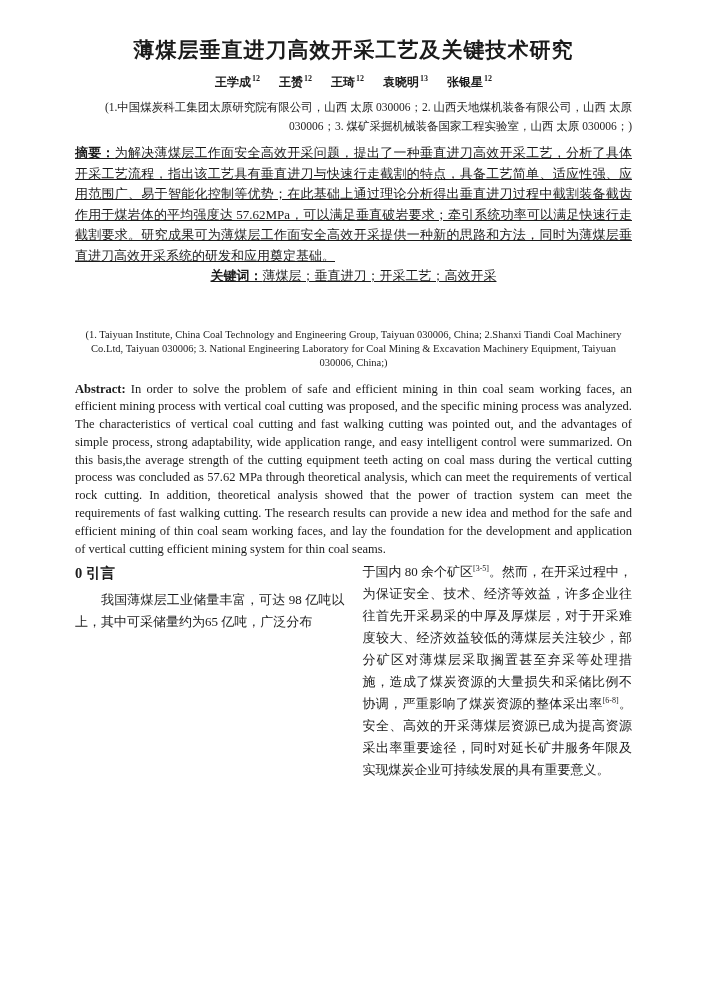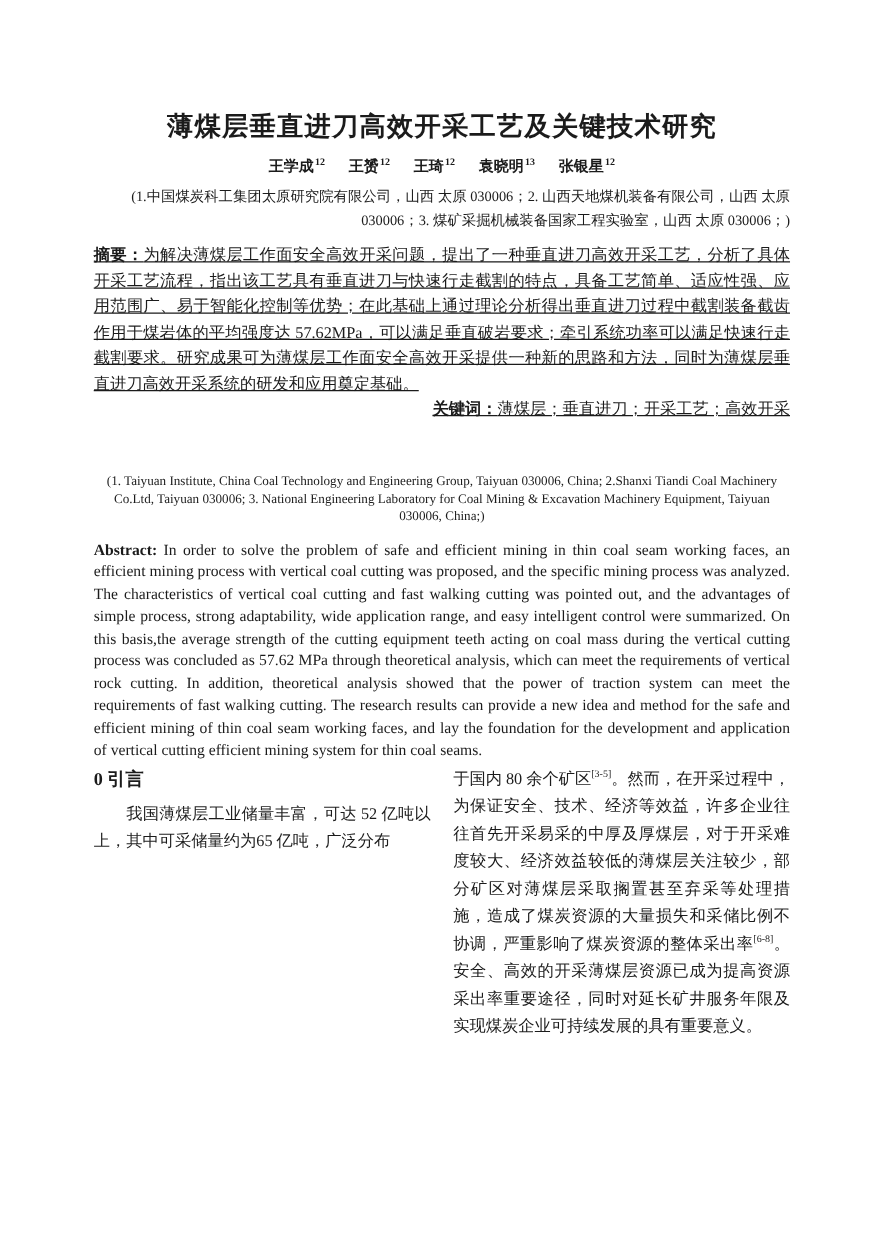--- a/index.html
+++ b/index.html
@@ -4,21 +4,21 @@
 <style>
   * { box-sizing: border-box; }
   html, body { margin: 0; padding: 0; background: #ffffff; }
   .page {
     position: relative;
     width: 707px;
     height: 1000px;
     background: #ffffff;
     font-family: "Liberation Serif", "DejaVu Serif", serif;
     color: #1b1b1b;
-    padding: 88px 75px 0 75px;
+    padding: 37px 75px 0 75px;
     overflow: hidden;
   }
   .title-zh {
     font-size: 21px;
     font-weight: bold;
     text-align: center;
     margin: 0 0 11px 0;
     letter-spacing: 1px;
     line-height: 26px;
   }
@@ -36,21 +36,21 @@
     line-height: 19px;
     margin: 0 0 7px 0;
   }
   .abstract-zh, .keywords-zh {
     font-size: 13px;
     line-height: 20.5px;
     text-align: justify;
     margin: 0;
     text-decoration: underline;
   }
-  .keywords-zh { margin-bottom: 28px; text-align: right; }
+  .keywords-zh { margin-bottom: 28px; text-align: center; }
   .lbl { font-weight: bold; }
   .title-en {
     font-size: 16px;
     font-weight: bold;
     text-align: center;
     line-height: 20px;
     margin: 20px 55px 0 55px;
   }
   .affil-en {
     font-size: 10.5px;
@@ -110,21 +110,21 @@
 
   <div class="affil-en">(1. Taiyuan Institute, China Coal Technology and Engineering Group, Taiyuan 030006, China; 2.Shanxi Tiandi Coal Machinery Co.Ltd, Taiyuan 030006; 3. National Engineering Laboratory for Coal Mining &amp; Excavation Machinery Equipment, Taiyuan 030006, China;)</div>
 
   <p class="abstract-en"><span class="lbl">Abstract:</span><span> In order to solve the problem of safe and efficient mining in thin coal seam working faces, an efficient mining process with vertical coal cutting was proposed, and the specific mining process was analyzed. The characteristics of vertical coal cutting and fast walking cutting was pointed out, and the advantages of simple process, strong adaptability, wide application range, and easy intelligent control were summarized. On this basis,the average strength of the cutting equipment teeth acting on coal mass during the vertical cutting process was concluded as 57.62 MPa through theoretical analysis, which can meet the requirements of vertical rock cutting. In addition, theoretical analysis showed that the power of traction system can meet the requirements of fast walking cutting. The research results can provide a new idea and method for the safe and efficient mining of thin coal seam working faces, and lay the foundation for the development and application of vertical cutting efficient mining system for thin coal seams.</span></p>
 
 
   <div class="columns">
 
     <div class="col">
       <h3 class="section-heading">0 引言</h3>
-      <p class="body-p indent"><span>我国薄煤层工业储量丰富，可达 52 亿吨以上，其中可采储量约为65 亿吨，广泛分布</span></p>
+      <p class="body-p indent"><span>我国薄煤层工业储量丰富，可达 98 亿吨以上，其中可采储量约为65 亿吨，广泛分布</span></p>
     </div>
 
     <div class="col">
       <p class="body-p"><span>于国内 80 余个矿区</span><sup class="ref">[3-5]</sup><span>。然而，在开采过程中，为保证安全、技术、经济等效益，许多企业往往首先开采易采的中厚及厚煤层，对于开采难度较大、经济效益较低的薄煤层关注较少，部分矿区对薄煤层采取搁置甚至弃采等处理措施，造成了煤炭资源的大量损失和采储比例不协调，严重影响了煤炭资源的整体采出率</span><sup class="ref">[6-8]</sup><span>。安全、高效的开采薄煤层资源已成为提高资源采出率重要途径，同时对延长矿井服务年限及实现煤炭企业可持续发展的具有重要意义。</span></p>
     </div>
 
   </div>
 
 </div>
 

